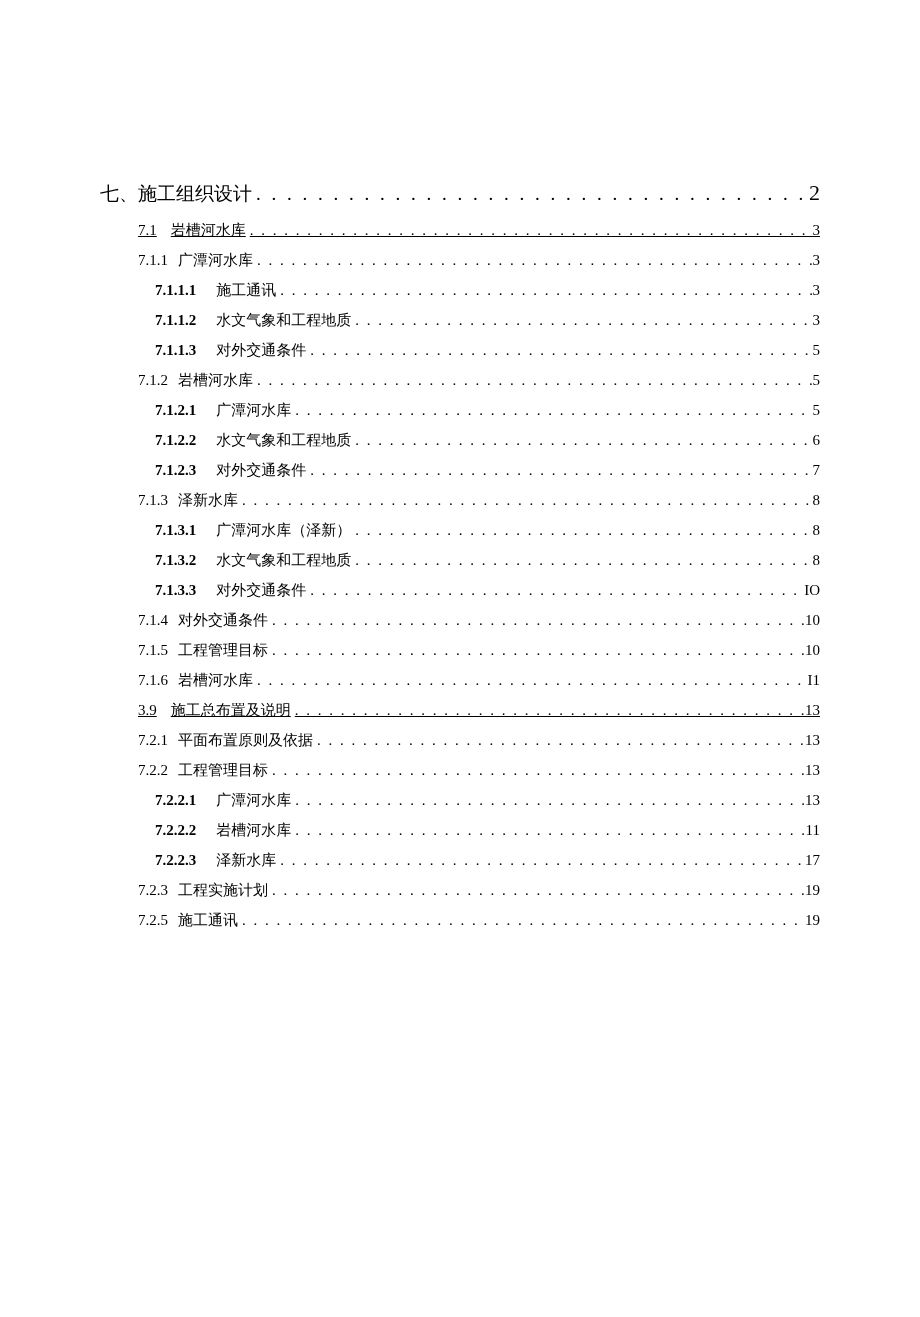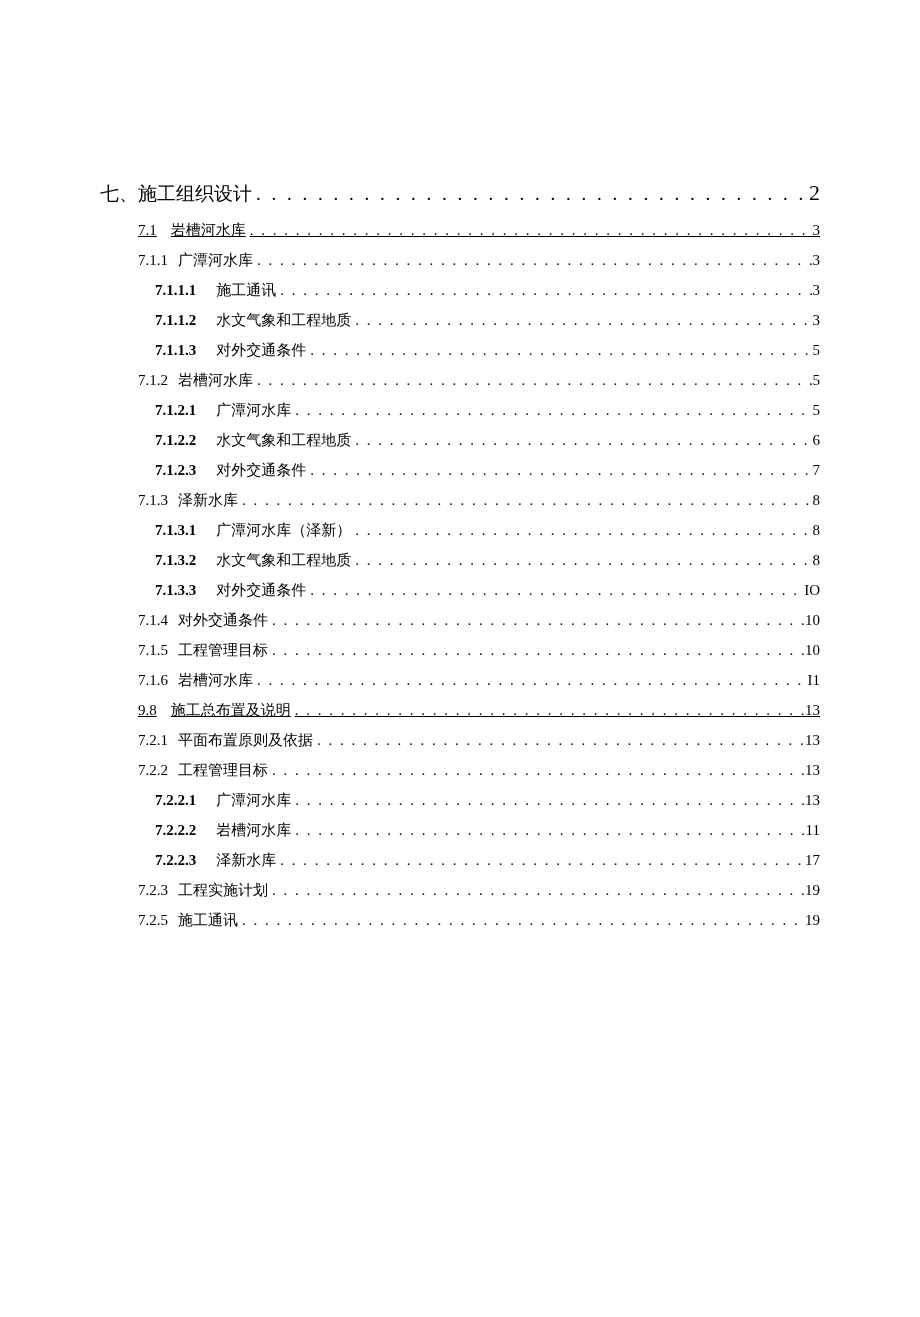--- a/index.html
+++ b/index.html
@@ -173,21 +173,21 @@
       <span class="toc-dots">. . . . . . . . . . . . . . . . . . . . . . . . . . . . . . . . . . . . . . . . . . . . . . . . . . . . . . . . . . . . . . . . . . . . . . . . . . . . . . . . . . . . . . . . . . . . . . . . . . . . . . . . . . . . . . . . . . . . . . . . . . . . . . . . . . . . . . . . . . . . . . . . . . . . . . . . . . . . . . . .</span>
       <span class="toc-page">10</span>
     </div>
     <div class="toc-row level-2">
       <span class="toc-num">7.1.6</span>
       <span class="toc-title">岩槽河水库</span>
       <span class="toc-dots">. . . . . . . . . . . . . . . . . . . . . . . . . . . . . . . . . . . . . . . . . . . . . . . . . . . . . . . . . . . . . . . . . . . . . . . . . . . . . . . . . . . . . . . . . . . . . . . . . . . . . . . . . . . . . . . . . . . . . . . . . . . . . . . . . . . . . . . . . . . . . . . . . . . . . . . . . . . . . . . .</span>
       <span class="toc-page">I1</span>
     </div>
     <div class="toc-row level-1">
-      <span class="toc-num">9.8</span>
+      <span class="toc-num">3.9</span>
       <span class="toc-title">施工总布置及说明</span>
       <span class="toc-dots">. . . . . . . . . . . . . . . . . . . . . . . . . . . . . . . . . . . . . . . . . . . . . . . . . . . . . . . . . . . . . . . . . . . . . . . . . . . . . . . . . . . . . . . . . . . . . . . . . . . . . . . . . . . . . . . . . . . . . . . . . . . . . . . . . . . . . . . . . . . . . . . . . . . . . . . . . . . . . . . .</span>
       <span class="toc-page">13</span>
     </div>
     <div class="toc-row level-2">
       <span class="toc-num">7.2.1</span>
       <span class="toc-title">平面布置原则及依据</span>
       <span class="toc-dots">. . . . . . . . . . . . . . . . . . . . . . . . . . . . . . . . . . . . . . . . . . . . . . . . . . . . . . . . . . . . . . . . . . . . . . . . . . . . . . . . . . . . . . . . . . . . . . . . . . . . . . . . . . . . . . . . . . . . . . . . . . . . . . . . . . . . . . . . . . . . . . . . . . . . . . . . . . . . . . . .</span>
       <span class="toc-page">13</span>
     </div>

